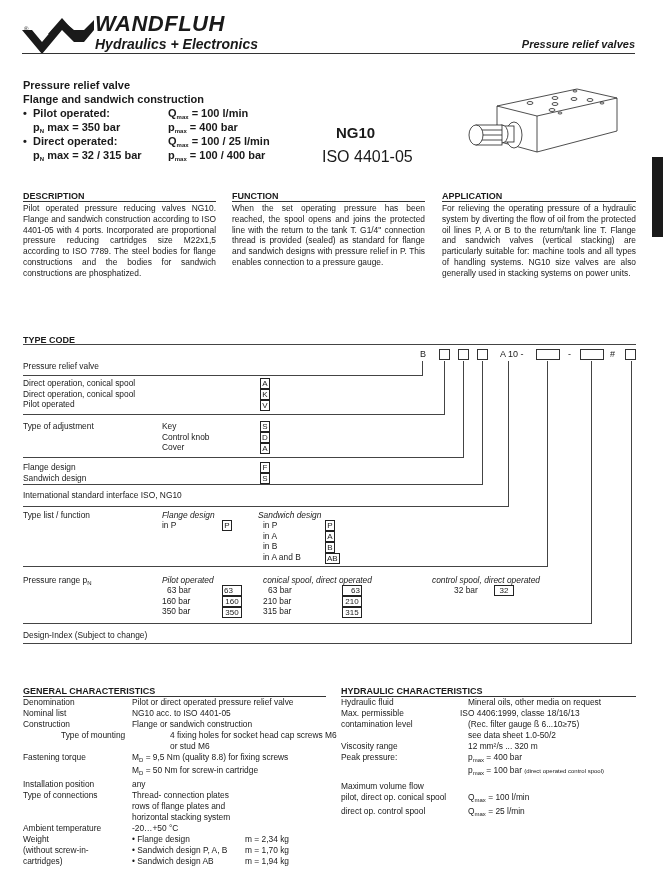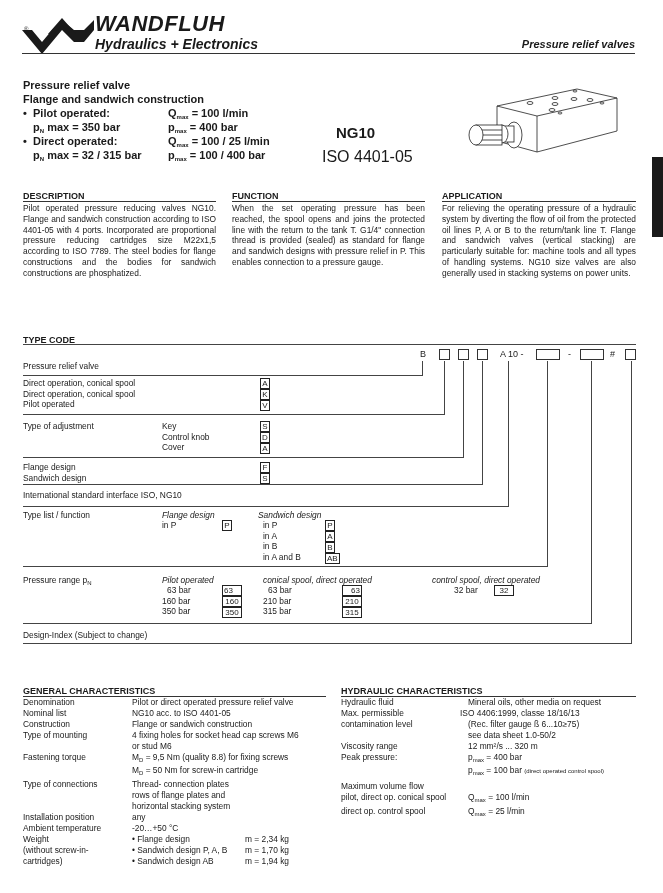--- a/index.html
+++ b/index.html
@@ -244,45 +244,45 @@
           <div>NG10 acc. to ISO 4401-05</div>
         </div>
       </div>
       <div class="ch-row">
         <div class="ch-k" style="width: 109px;">Construction</div>
         <div class="ch-v">
           <div>Flange or sandwich construction</div>
         </div>
       </div>
       <div class="ch-row">
-        <div class="ch-k" style="width: 109px;">Type of mounting</div>
+        <div class="ch-k" style="width: 109px; margin-left: 38px;">Type of mounting</div>
         <div class="ch-v">
           <div>4 fixing holes for socket head cap screws M6</div>
           <div>or stud M6</div>
         </div>
       </div>
       <div class="ch-row">
         <div class="ch-k" style="width: 109px;">Fastening torque</div>
         <div class="ch-v">
           <div>M<sub>D</sub> = 9,5 Nm (quality 8.8) for fixing screws</div>
           <div>M<sub>D</sub> = 50 Nm  for screw-in cartridge</div>
+        </div>
+      </div>
+      <div class="ch-row">
+        <div class="ch-k" style="width: 109px;">Installation position</div>
+        <div class="ch-v">
+          <div>any</div>
         </div>
       </div>
       <div class="ch-row">
         <div class="ch-k" style="width: 109px;">Type of connections</div>
         <div class="ch-v">
           <div>Thread- connection plates</div>
           <div>rows of flange plates and</div>
           <div>horizontal stacking system</div>
-        </div>
-      </div>
-      <div class="ch-row">
-        <div class="ch-k" style="width: 109px;">Installation position</div>
-        <div class="ch-v">
-          <div>any</div>
         </div>
       </div>
       <div class="ch-row">
         <div class="ch-k" style="width: 109px;">Ambient temperature</div>
         <div class="ch-v">
           <div>-20…+50 °C</div>
         </div>
       </div>
     </div>
   <div style="display:flex;font-size:8.4px;line-height:10.9px;">

